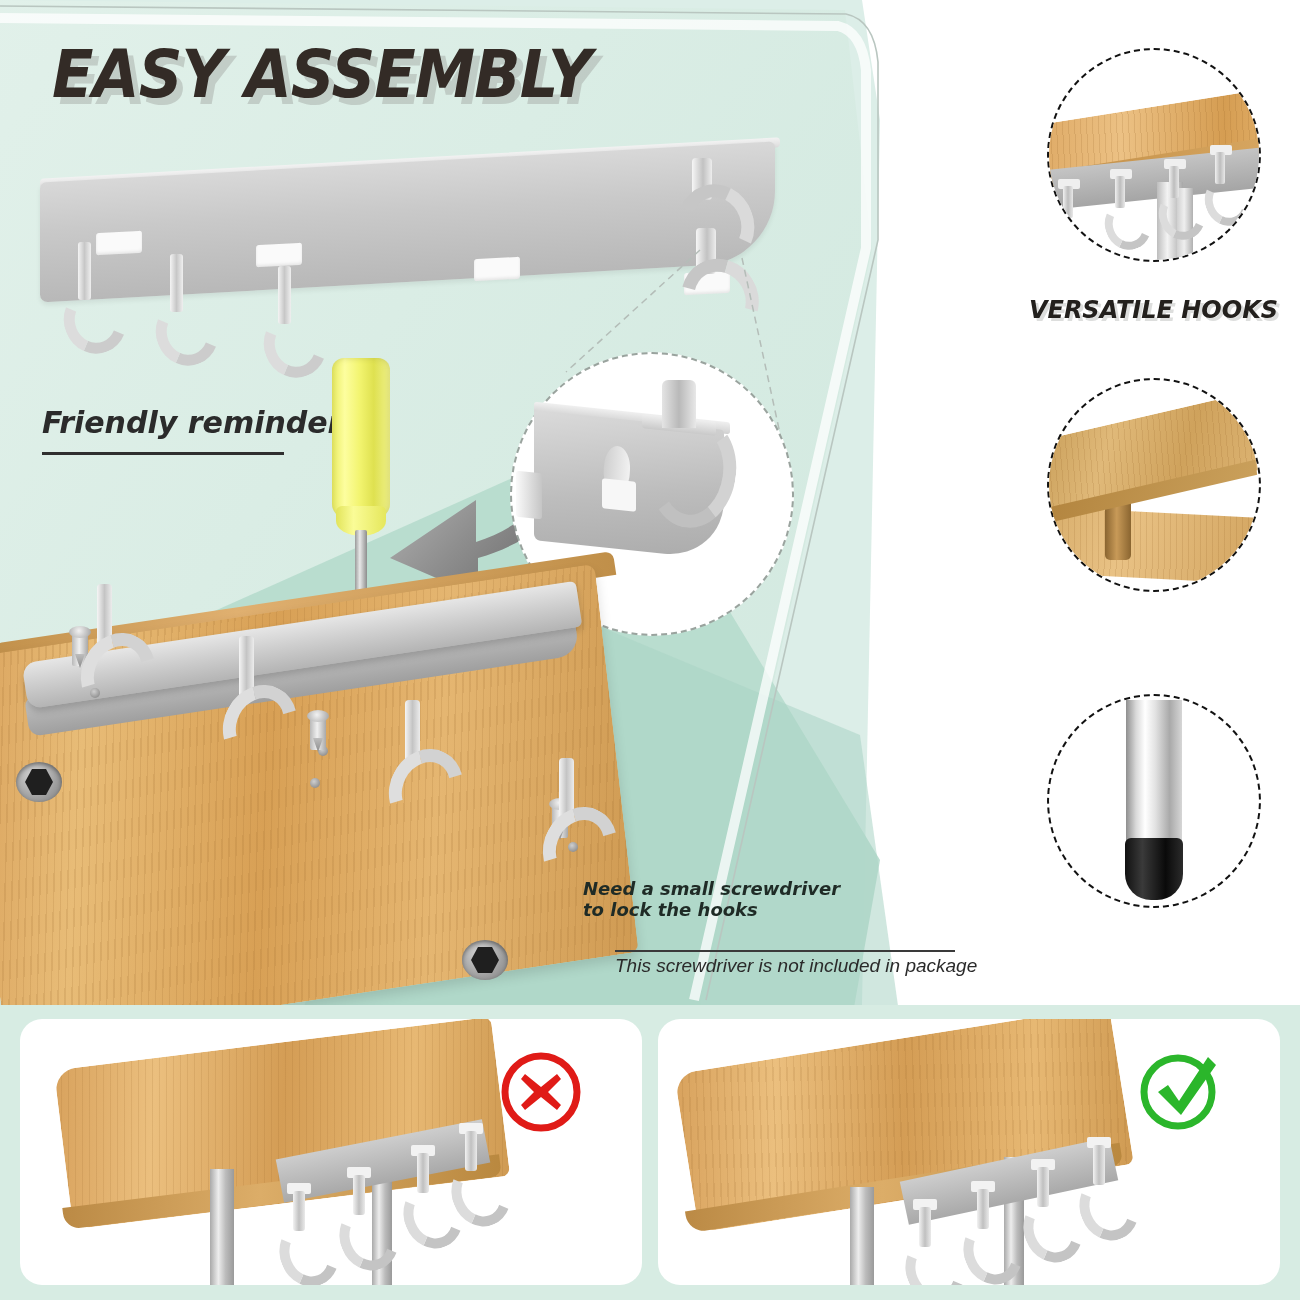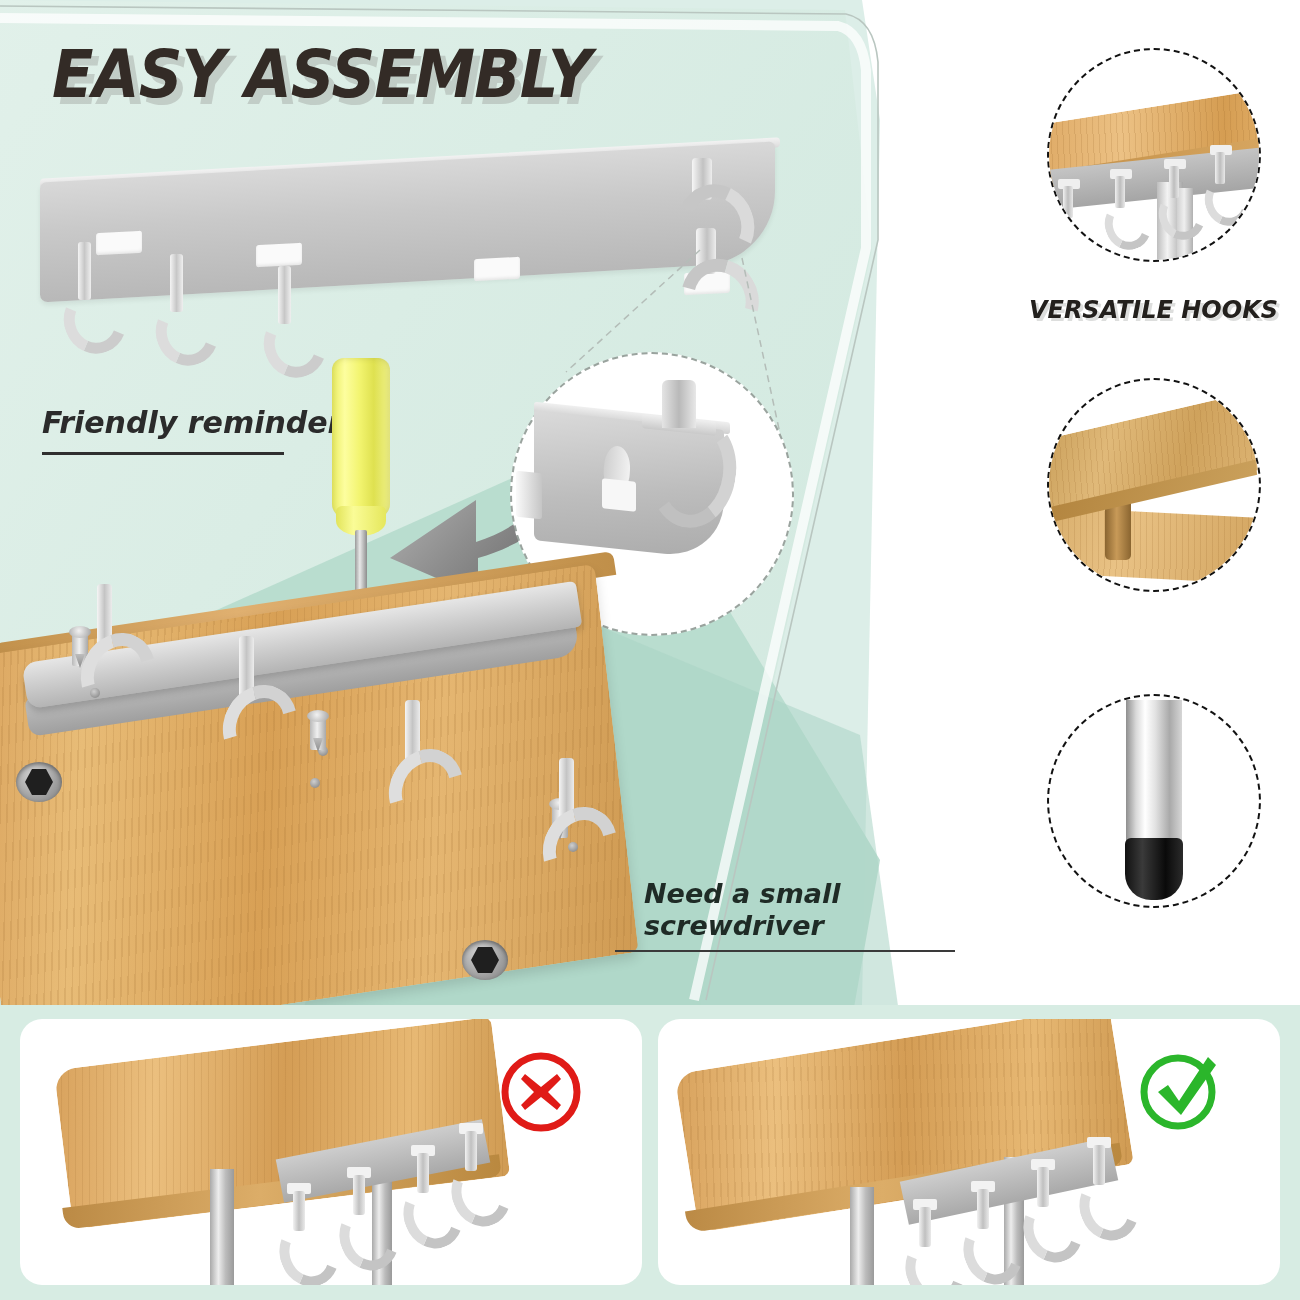--- a/index.html
+++ b/index.html
@@ -256,22 +256,22 @@
   }
   .thook .cu{
     position:absolute;left:-2px;top:48px;width:46px;height:56px;
     border:13px solid transparent;
     border-left-color:#dedede;border-top-color:#d2d2d2;
     border-radius:50%;transform:rotate(28deg);
   }
 
   
   .sd-caption{
-    position:absolute;left:644px;top:878px;width:360px;
-    font-size:27px;font-weight:bold;font-style:italic;color:#1f2b26;
+    position:absolute;left:583px;top:878px;width:360px;
+    font-size:18px;font-weight:bold;font-style:italic;color:#1f2b26;
     line-height:1.18;
     font-family:"DejaVu Sans", sans-serif;
   }
   .sd-caption-rule{position:absolute;left:615px;top:950px;width:340px;height:2px;background:#3a3a3a;}
   .sd-note{
     position:absolute;left:615px;top:955px;width:400px;
     font-size:19px;font-style:italic;color:#2a2a2a;
     font-family:"Liberation Sans", sans-serif;
     white-space:nowrap;
   }
@@ -520,22 +520,24 @@
           <div class="cu"></div>
       </div>
       <div class="thook" style="left:566px;top:168px;">
         <div class="st"></div>
           <div class="cu"></div>
       </div>
     </div>
 
     <div class="sd-caption">
       <div>Need a small screwdriver</div>
+      <div>to lock the hooks</div>
     </div>
     <div class="sd-caption-rule"></div>
+    <div class="sd-note">This screwdriver is not included in package</div>
 
     <div class="features">
 
       <div class="feature" style="top:48px;height:300px;">
         <div class="f-circle" style="top:0;">
           <div class="f1-board"></div>
           <div class="f1-board-edge"></div>
           <div class="f1-rail"></div>
           <div class="f1-leg"></div>
           <div class="f1-leg2"></div>

